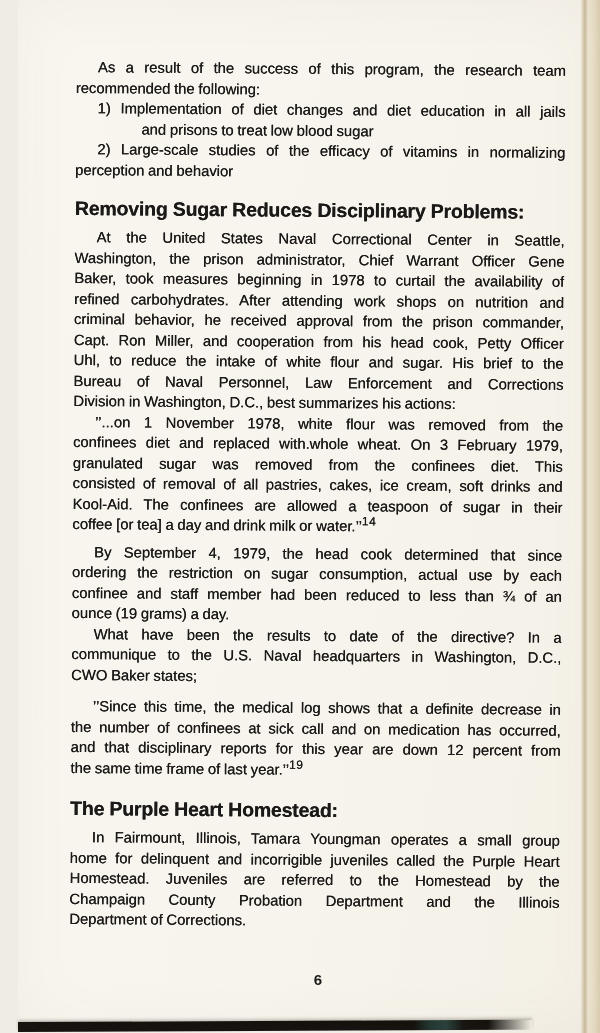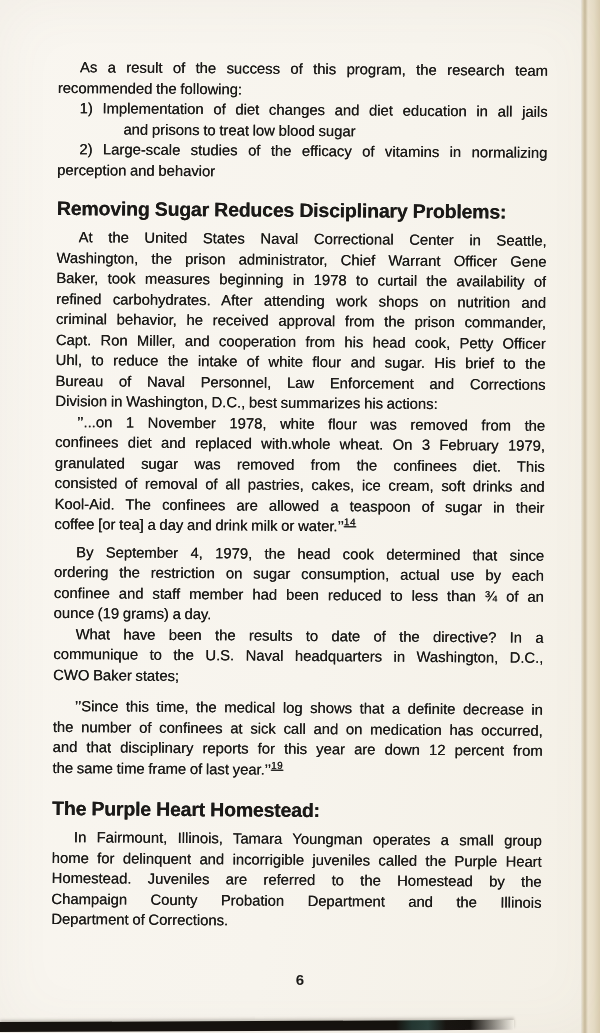--- a/index.html
+++ b/index.html
@@ -5,20 +5,21 @@
   html, body { margin: 0; padding: 0; }
   body {
     width: 600px; height: 1033px;
     overflow: hidden; position: relative;
     background: #efece4;
     font-family: "Liberation Sans", "DejaVu Sans", sans-serif;
   }
   .page {
     position: absolute; inset: 0;
     background: linear-gradient(100deg, #f9f6f0 0%, #f7f4ed 55%, #f4f0e6 100%);
+    margin-left: 18px;
   }
   
   .page::after {
     content: ""; position: absolute; inset: 0; pointer-events: none;
     box-shadow: inset 0 0 60px rgba(120,110,80,0.06);
   }
   .edge-strip {
     position: absolute; top: 0; right: 0; bottom: 0; width: 19px;
     background: linear-gradient(90deg,
       rgba(0,0,0,0.03) 0px, #ddd2b8 2px, #c9bc9e 4px,
@@ -38,21 +39,21 @@
     transform: rotate(0.45deg); transform-origin: 0 0;
     text-shadow: 0.2px 0 0 currentColor;
   }
   .line {
     font-size: 14.8px; line-height: 20.5px;
     text-align: justify; word-spacing: -0.4px;
     overflow: hidden;
   }
   .line.j { text-align-last: justify; }
   .line.l { text-align-last: left; }
-  .line sup { font-size: 10px; line-height: 0; vertical-align: super; letter-spacing: 0.5px; text-decoration: underline; }
+  .line sup { font-size: 12px; line-height: 0; vertical-align: super; letter-spacing: 0.5px; }
   .heading {
     font-size: 19.5px; font-weight: bold; line-height: 27px;
     letter-spacing: -0.2px; white-space: nowrap;
   }
   .page-number {
     position: absolute; left: 0; top: 971px; width: 600px;
     text-align: center; font-size: 15px; font-weight: bold; color: #1b1a18;
   }
 </style>
 </head>

